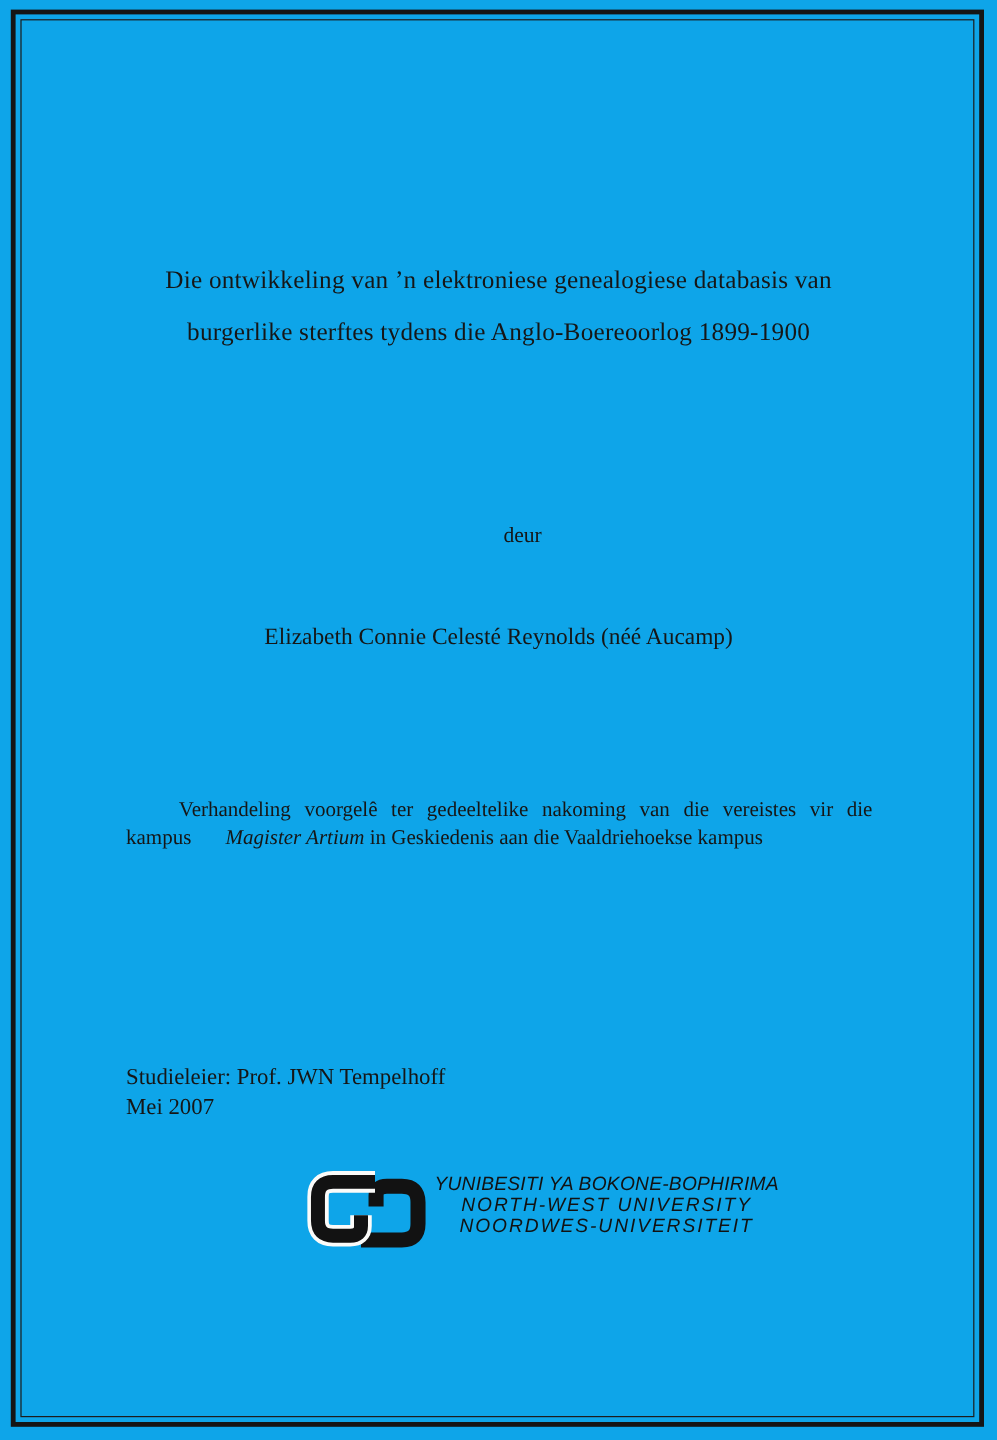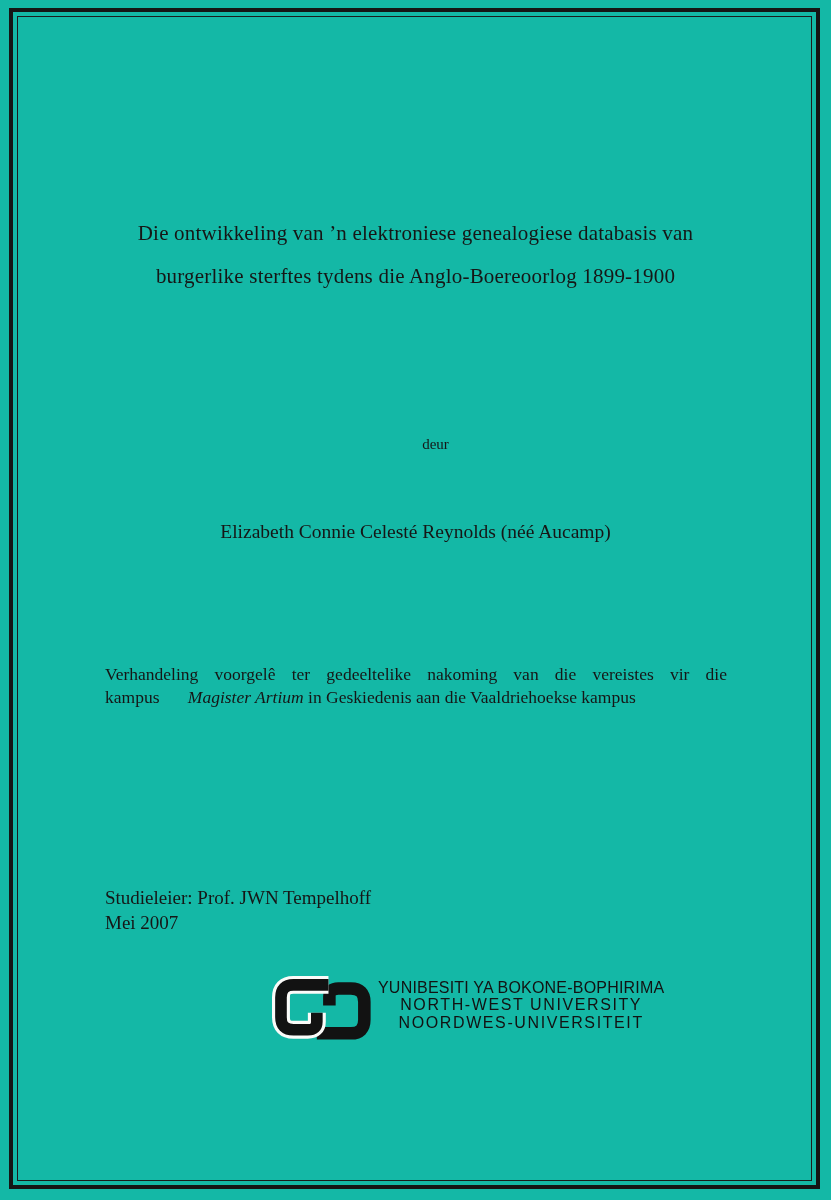--- a/index.html
+++ b/index.html
@@ -6,21 +6,21 @@
     margin:0;
     padding:0;
     background:#e8e8e6;
     font-family:"Liberation Serif", serif;
   }
   .page{
     position:relative;
     width:831px;
     height:1200px;
     margin:0 auto;
-    background:#14b8a6;
+    background:#0ea5e9;
     color:#161616;
     overflow:hidden;
   }
   .frame-outer{
     position:absolute;
     left:9px; top:8px; right:11px; bottom:11px;
     border:4px solid #151515;
     pointer-events:none;
   }
   .frame-inner{
@@ -34,52 +34,54 @@
     left:60px; right:60px; top:212px;
     text-align:center;
     font-size:21px;
     line-height:43px;
     letter-spacing:0.2px;
   }
   .byline{
     position:absolute;
     left:0; right:0; top:436px;
     text-align:center;
-    font-size:15px;
+    font-size:18px;
     margin-left:40px;
   }
   .author{
     position:absolute;
     left:0; right:0; top:521px;
     text-align:center;
     font-size:19.5px;
   }
   .submission{
     position:absolute;
     left:105px; top:663px;
     width:622px;
     font-size:17.5px;
     line-height:22.5px;
   }
   .justify-full{
     text-align:justify;
     text-align-last:justify;
+    margin-left:44px;
   }
   .italic{ font-style:italic;margin-left:24px; }
   .supervisor-block{
     position:absolute;
     left:105px; top:886px;
     font-size:19px;
     line-height:24.5px;
   }
   .logo{
     position:absolute;
-    left:272px; top:974px;
+    left:256px; top:974px;
     display:flex;
     align-items:flex-start;
+    font-style:italic;
   }
   .logo-mark{
     width:104px;
     height:72px;
     flex:0 0 auto;
   }
   .logo-text{
     margin-left:2px;
     margin-top:5px;
     font-family:"Liberation Sans", sans-serif;

